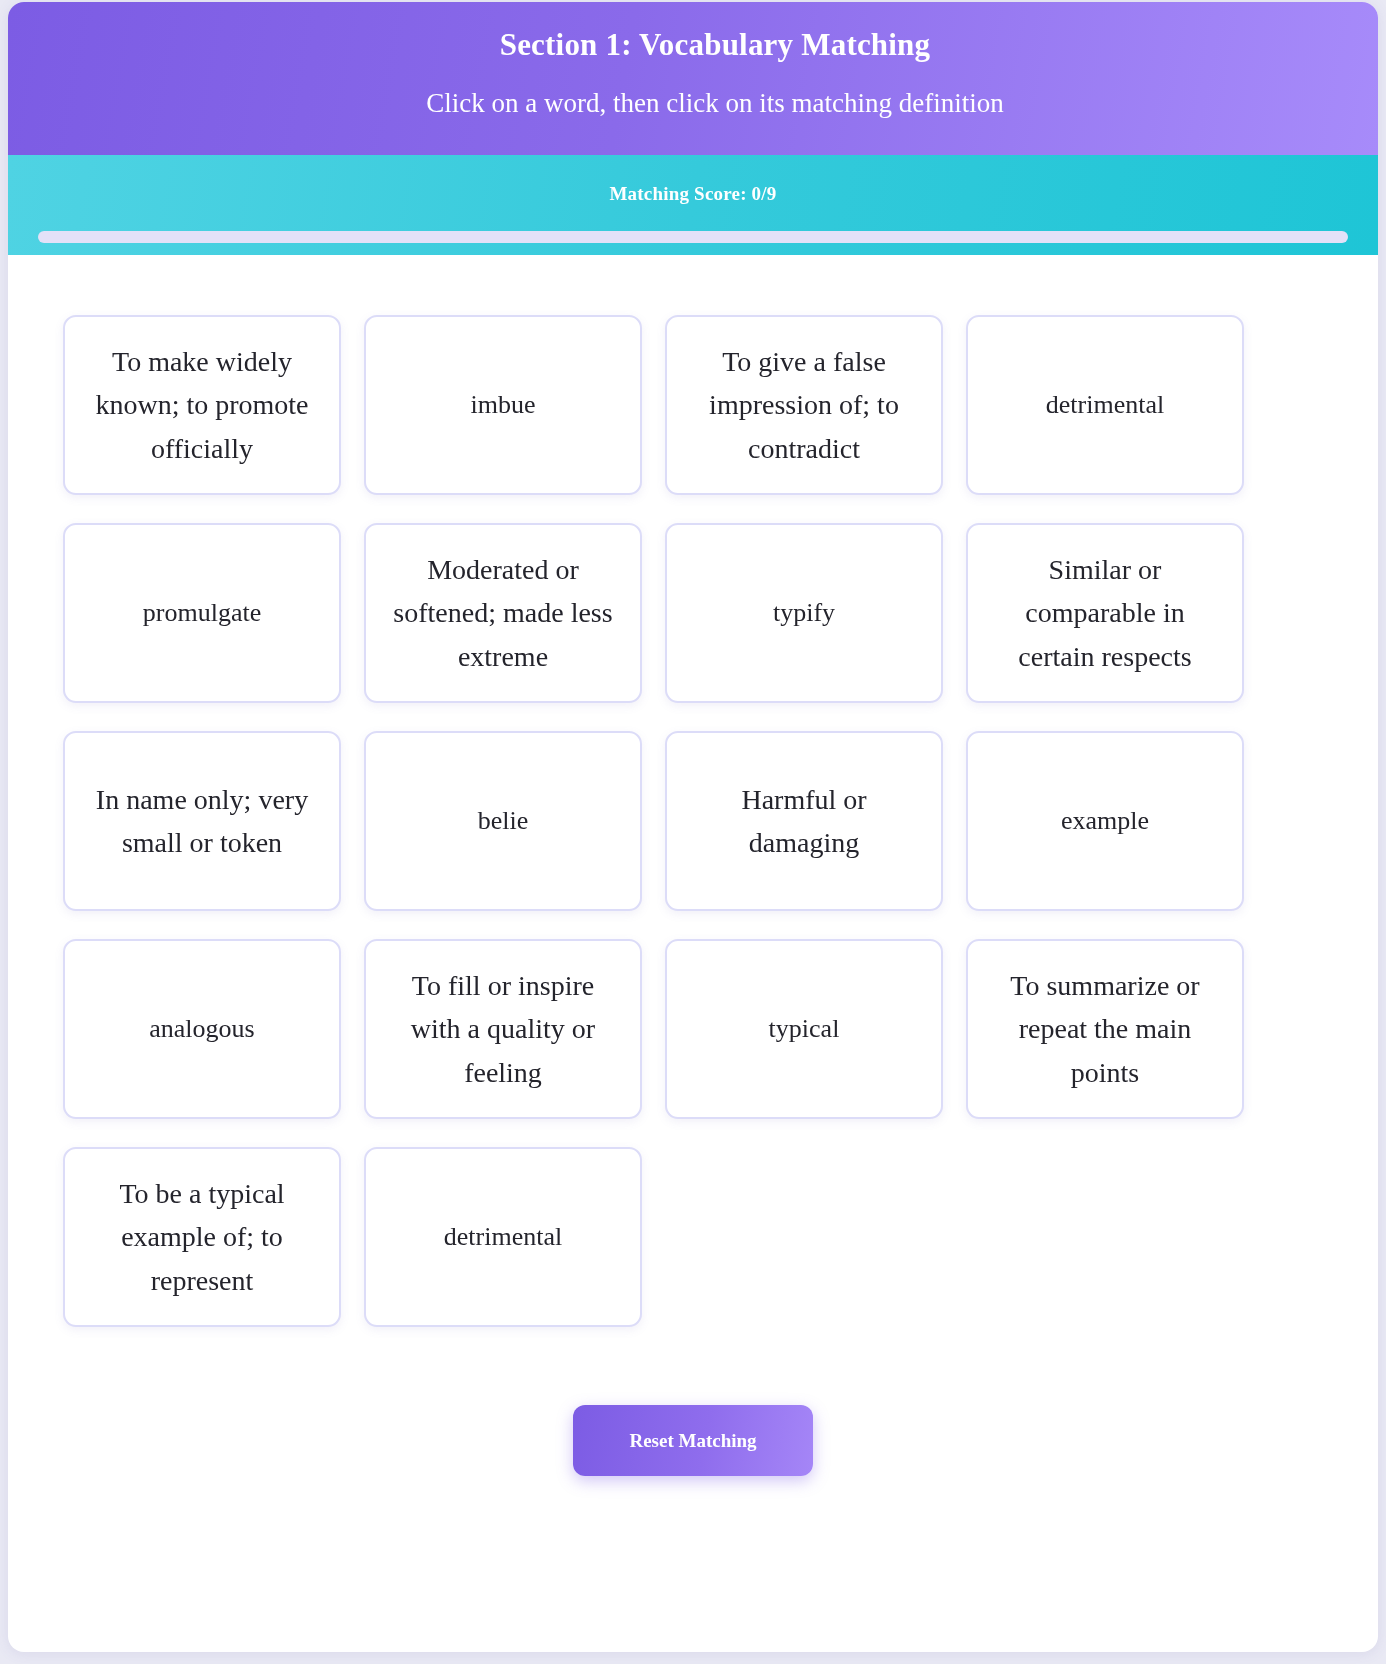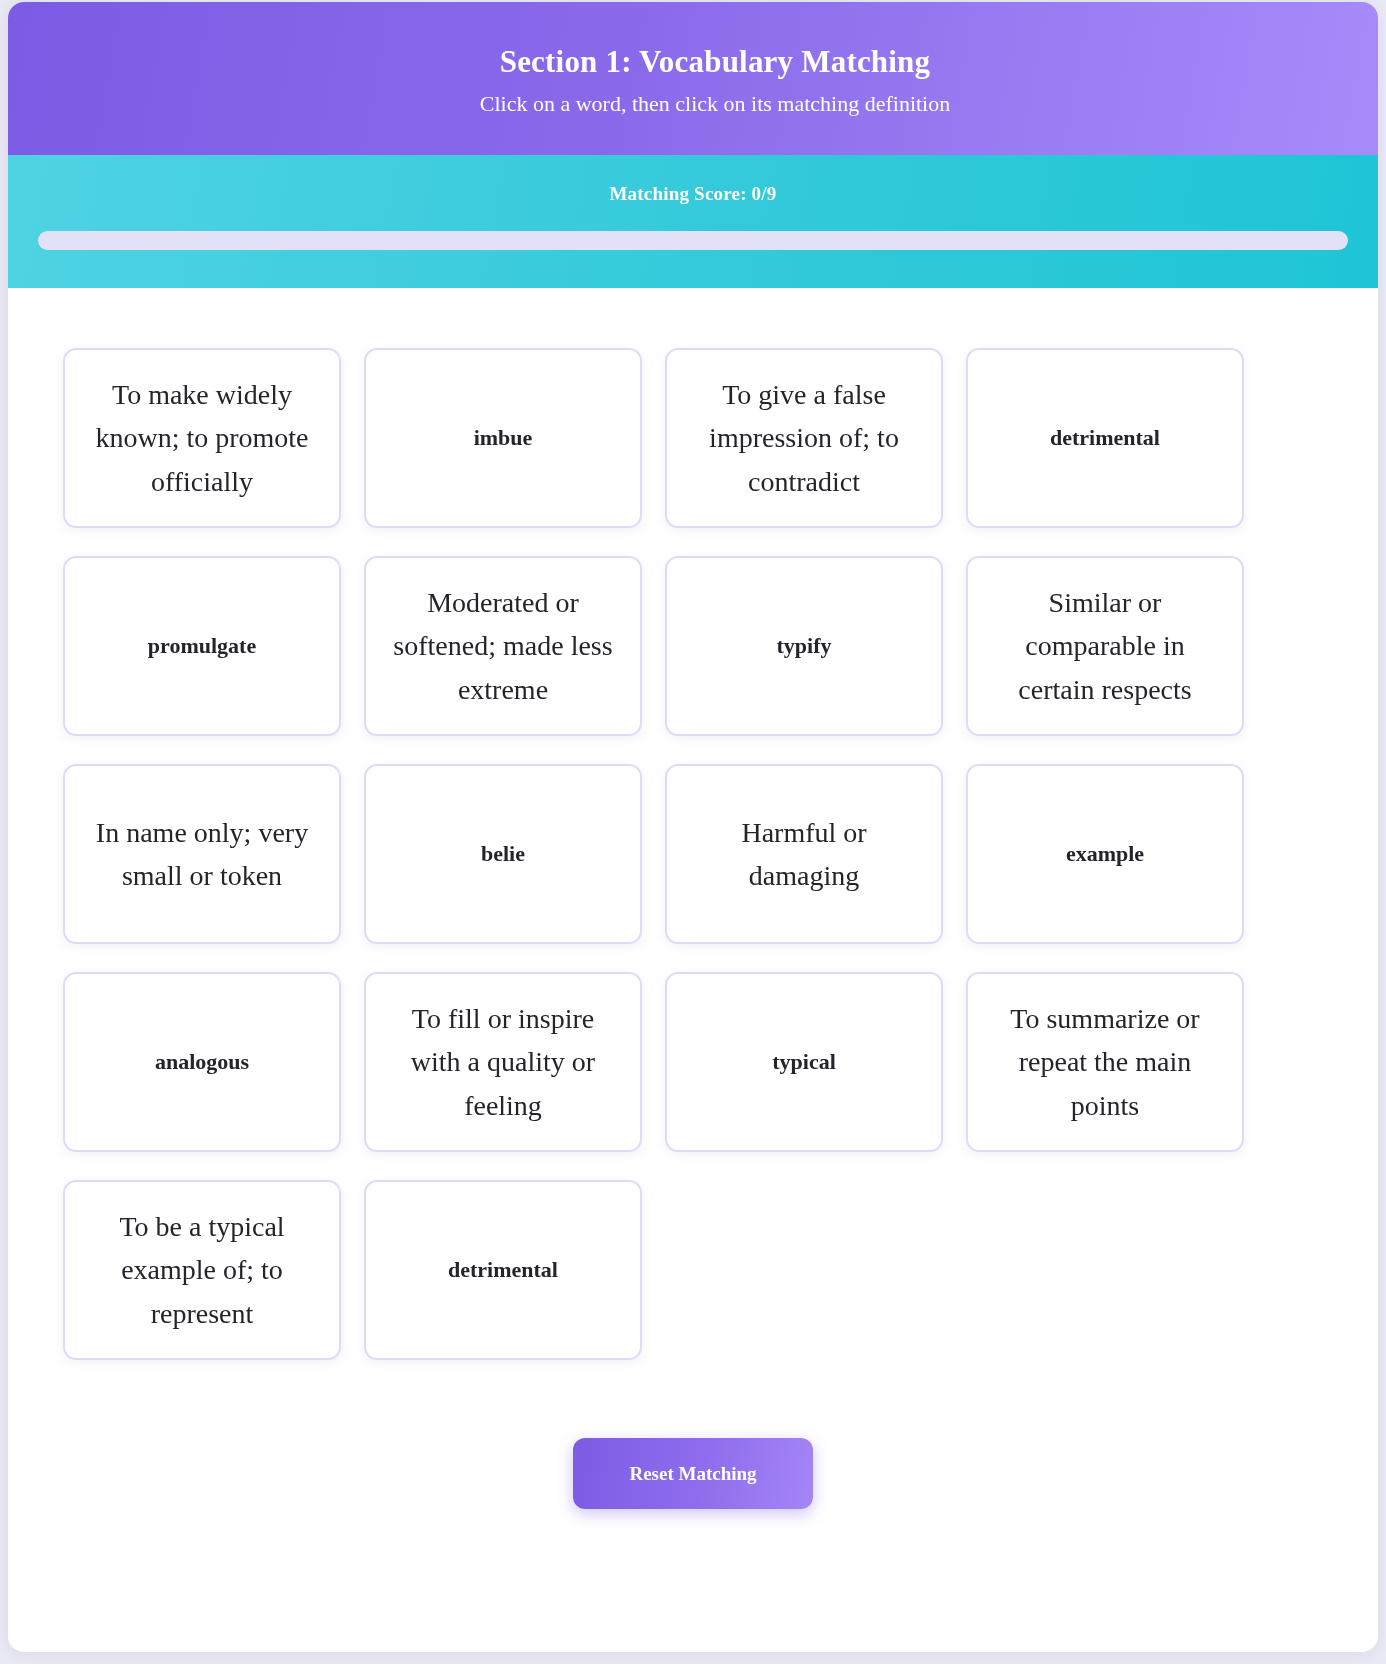--- a/index.html
+++ b/index.html
@@ -37,29 +37,29 @@
     color: #ffffff;
     font-size: 31px;
     font-weight: bold;
     letter-spacing: 0.2px;
     margin: 0 0 12px 0;
     text-align: center;
     line-height: 1.1;
   }
   .header-subtitle {
     color: #ffffff;
-    font-size: 22px;
+    font-size: 27px;
     font-weight: normal;
-    margin: 0;
+    margin: 14px;
     text-align: center;
     line-height: 1.15;
   }
   
   .score-band {
-    height: 133px;
+    height: 100px;
     background: linear-gradient(100deg, #4fd3e3 0%, #35cadb 50%, #1ec5d6 100%);
     padding: 28px 30px 12px 30px;
     display: flex;
     flex-direction: column;
     align-items: center;
   }
   .score-label {
     color: #ffffff;
     font-size: 19px;
     font-weight: bold;
@@ -103,22 +103,22 @@
     padding: 16px 22px;
     box-shadow: 0 3px 10px rgba(120, 110, 190, 0.10);
     cursor: pointer;
   }
   .card-text {
     font-size: 28px;
     line-height: 1.55;
     color: #24242c;
   }
   .card.word .card-text {
-    font-weight: bold;
-    font-size: 22px;
+    font-weight: normal;
+    font-size: 26px;
   }
   
   .footer {
     display: flex;
     justify-content: center;
     padding-top: 78px;
   }
   .reset-button {
     width: 240px;
     height: 71px;

